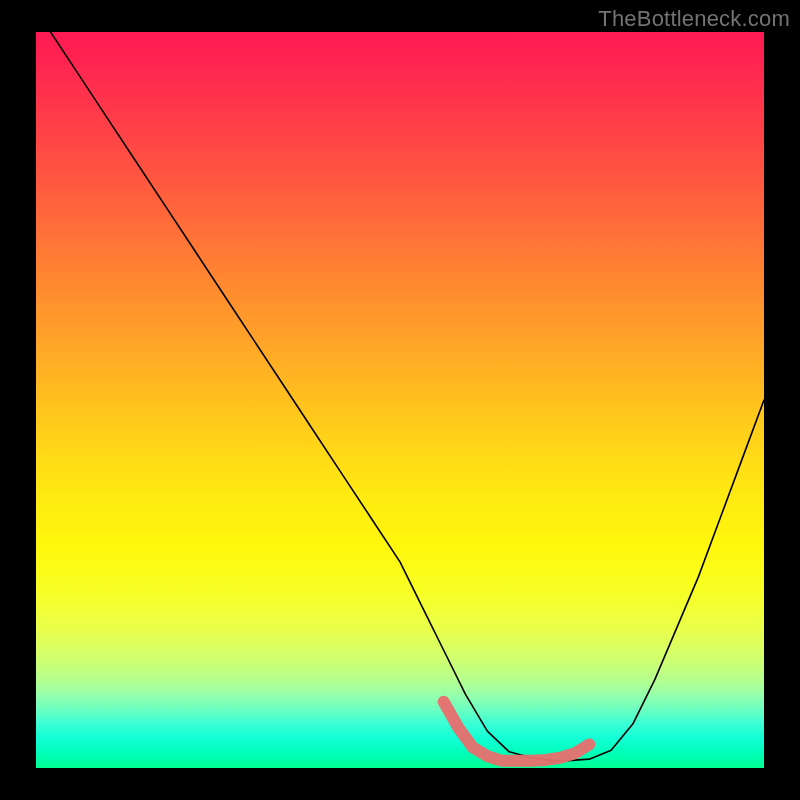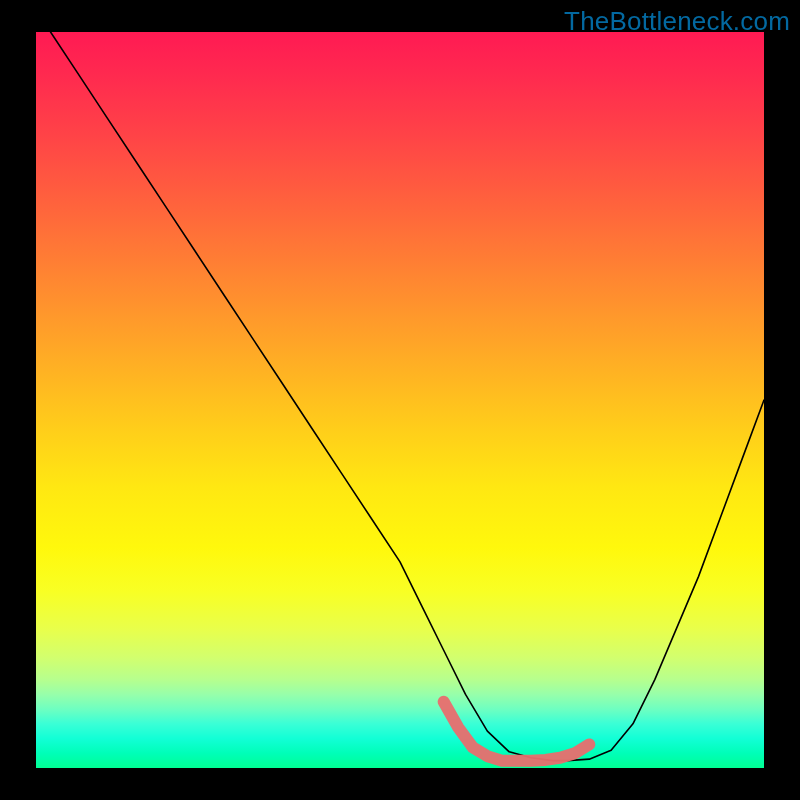--- a/index.html
+++ b/index.html
@@ -54,22 +54,22 @@
     left: 0;
     top: 0;
     width: 728px;
     height: 736px;
     pointer-events: none;
   }
   .watermark {
     position: absolute;
     top: 6px;
     right: 10px;
-    color: #0369a1;
-    font-size: 26px;
+    color: #737373;
+    font-size: 22px;
     font-weight: 500;
     letter-spacing: 0.2px;
     user-select: none;
   }
 </style>
 </head>
 <body>
 
 <div class="frame">
 

